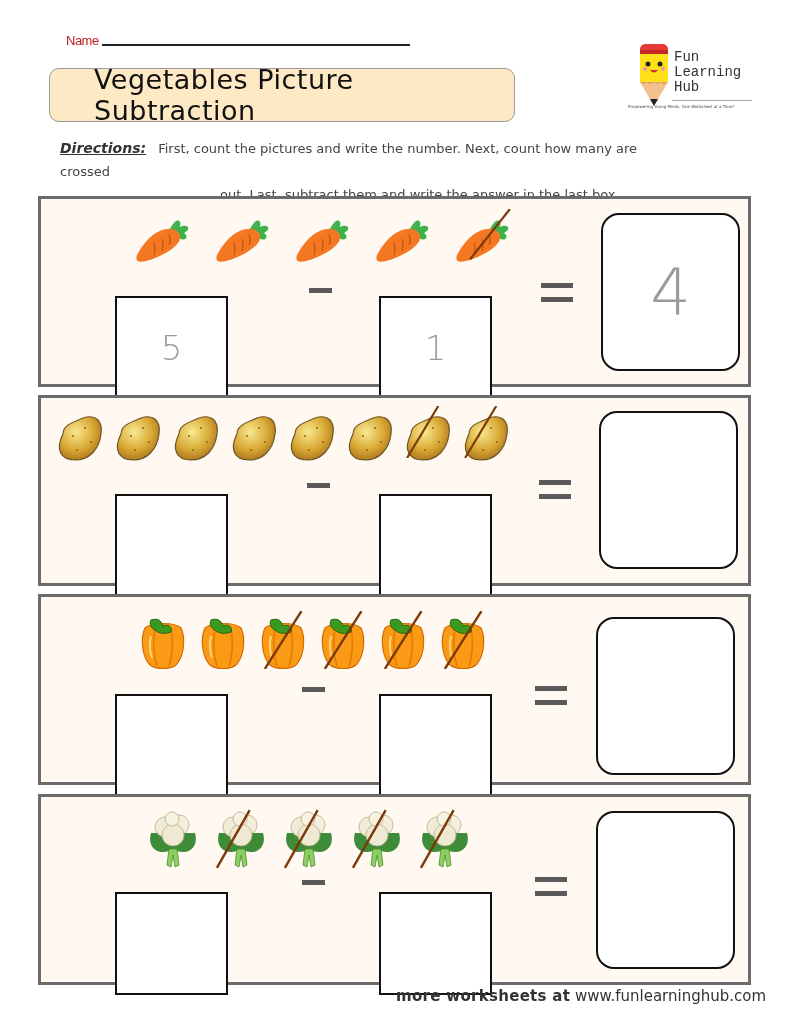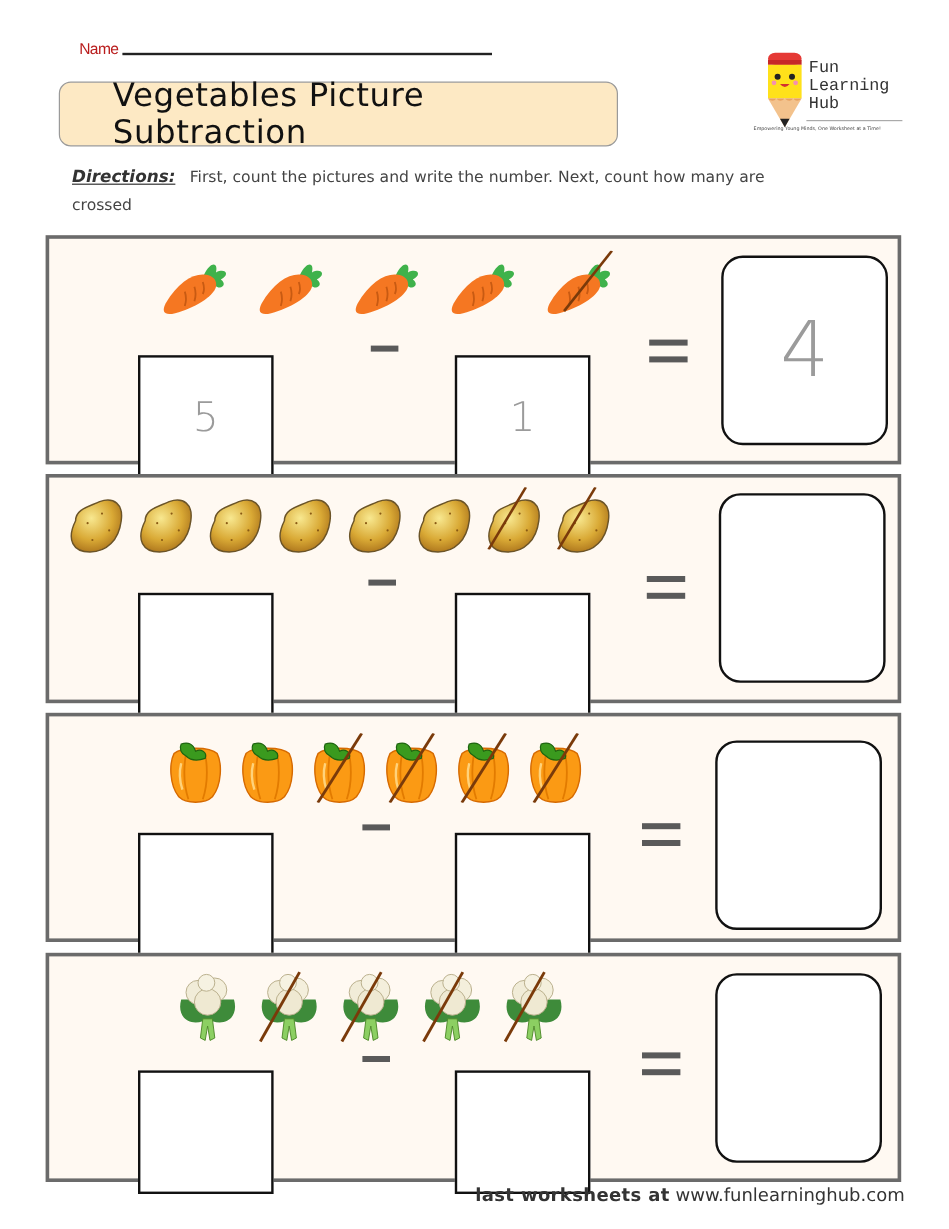--- a/index.html
+++ b/index.html
@@ -60,20 +60,21 @@
     <div>Fun</div>
     <div>Learning</div>
     <div>Hub</div>
   </div>
   <div class="logo-line"></div>
   <div class="logo-tagline">Empowering Young Minds, One Worksheet at a Time!</div>
 </div>
 
 <div class="directions">
   <span class="dir-label">Directions:</span><span>First, count the pictures and write the number. Next, count how many are crossed</span>
+  <span class="dir-line2">out. Last, subtract them and write the answer in the last box.</span>
 </div>
 
 <svg width="0" height="0" style="position:absolute">
   <defs>
     <symbol id="carrot" viewBox="0 0 60 52">
       <path d="M38 16 C44 4 50 6 48 14 C56 10 60 16 52 20 C58 24 52 30 46 24 Z" fill="#3fb24b"></path>
       <path d="M40 16 C30 14 16 22 6 40 C2 48 6 50 14 48 C30 44 46 34 48 26 C49 20 45 17 40 16 Z" fill="#f57722"></path>
       <path d="M22 30 Q24 36 22 42 M30 26 Q32 32 30 38 M37 22 Q39 28 37 32" stroke="#c85a12" stroke-width="1.5" fill="none"></path>
     </symbol>
     <symbol id="potato" viewBox="0 0 52 52">
@@ -294,15 +295,15 @@
       </div>
   </div>
   <div class="box" style="left:74px;top:95px;"></div>
   <div class="minus" style="left:261px;top:83px;"></div>
   <div class="box" style="left:338px;top:95px;"></div>
   <div class="eq" style="left:494px;top:80px;"></div>
   <div class="answer" style="left:555px;top:14px;"></div>
 </div>
 
 <div class="footer">
-  <b>last worksheets at</b>
+  <b>more worksheets at</b>
   <span>www.funlearninghub.com</span>
 </div>
 
 </body></html>

